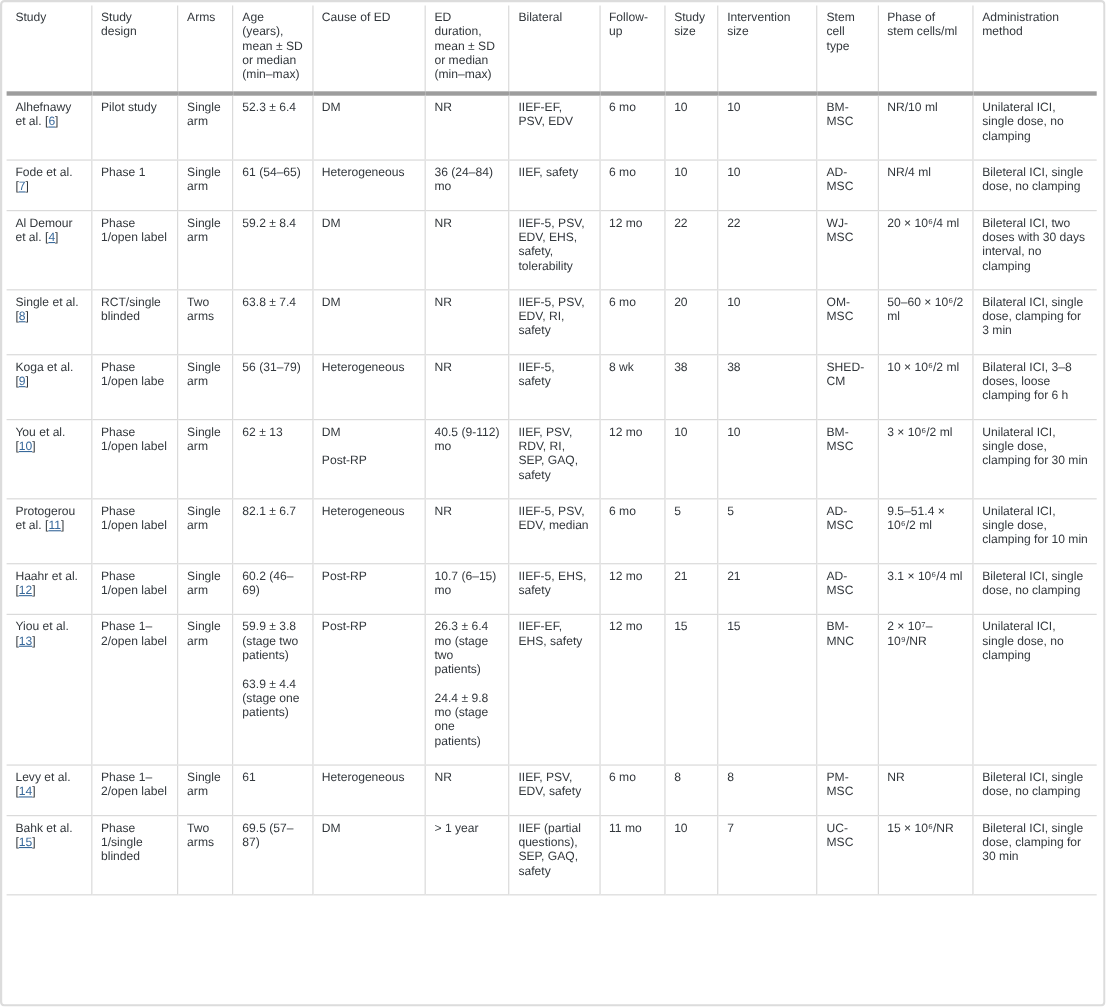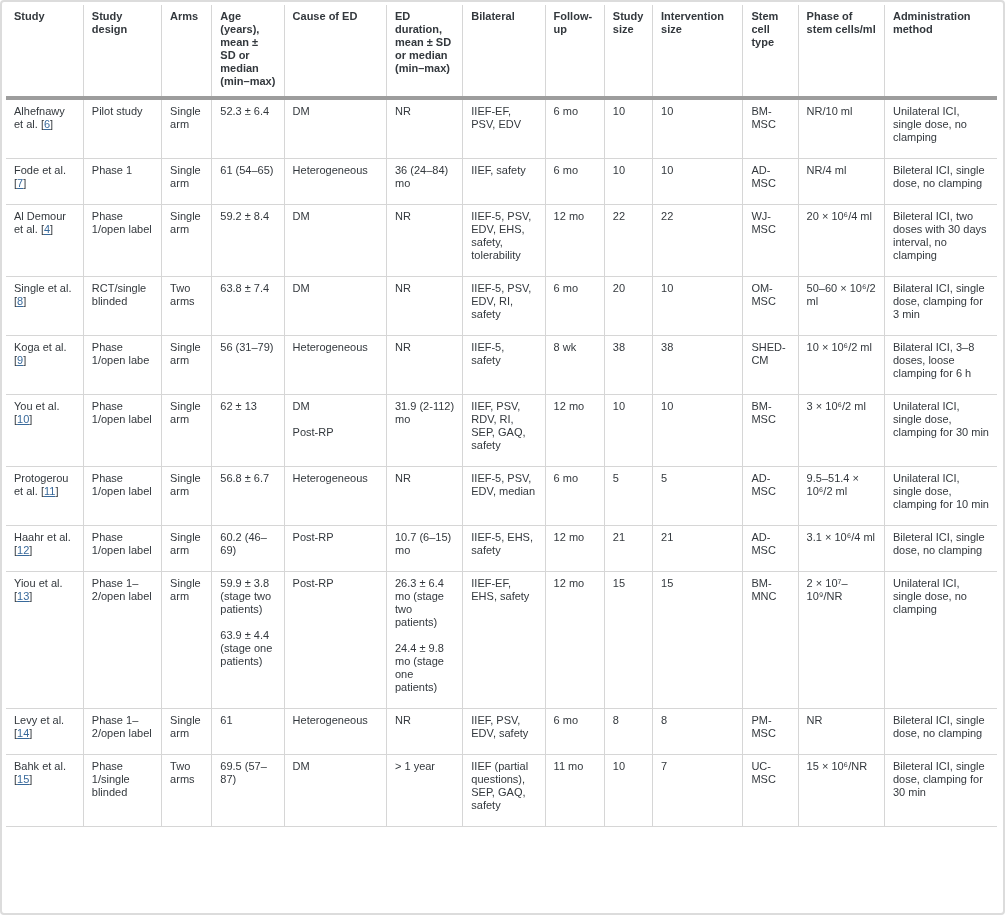--- a/index.html
+++ b/index.html
@@ -23,21 +23,21 @@
   th, td {
     vertical-align: top;
     text-align: left;
     font-size: 11px;
     line-height: 13px;
     color: #33383d;
     word-wrap: break-word;
   }
   th + th, td + td { border-left: 1px solid #d6d6d6; }
   thead th {
-    font-weight: bold;
+    font-weight: normal;
     padding: 5px 8px 8px 8px;
     border-bottom: 4px solid #9d9d9d;
   }
   tbody td {
     padding: 5px 8px 14px 8px;
     border-bottom: 1px solid #d6d6d6;
     white-space: pre-line;
   }
   a.ref-link {
     color: #38699b;
@@ -159,34 +159,34 @@
           <td>Bilateral ICI, 3–8 doses, loose clamping for 6 h</td>
         </tr>
         <tr>
           <td><span>You et al.</span> [<a class="ref-link" href="#">10</a>]</td>
           <td>Phase 1/open label</td>
           <td>Single arm</td>
           <td>62 ± 13</td>
           <td>DM
 
 Post-RP</td>
-          <td>31.9 (2-112) mo</td>
+          <td>40.5 (9-112) mo</td>
           <td>IIEF, PSV, RDV, RI, SEP, GAQ, safety</td>
           <td>12 mo</td>
           <td>10</td>
           <td>10</td>
           <td>BM-MSC</td>
           <td>3 × 10⁶/2 ml</td>
           <td>Unilateral ICI, single dose, clamping for 30 min</td>
         </tr>
         <tr>
           <td><span>Protogerou et al.</span> [<a class="ref-link" href="#">11</a>]</td>
           <td>Phase 1/open label</td>
           <td>Single arm</td>
-          <td>56.8 ± 6.7</td>
+          <td>82.1 ± 6.7</td>
           <td>Heterogeneous</td>
           <td>NR</td>
           <td>IIEF-5, PSV, EDV, median</td>
           <td>6 mo</td>
           <td>5</td>
           <td>5</td>
           <td>AD-MSC</td>
           <td>9.5–51.4 × 10⁶/2 ml</td>
           <td>Unilateral ICI, single dose, clamping for 10 min</td>
         </tr>

